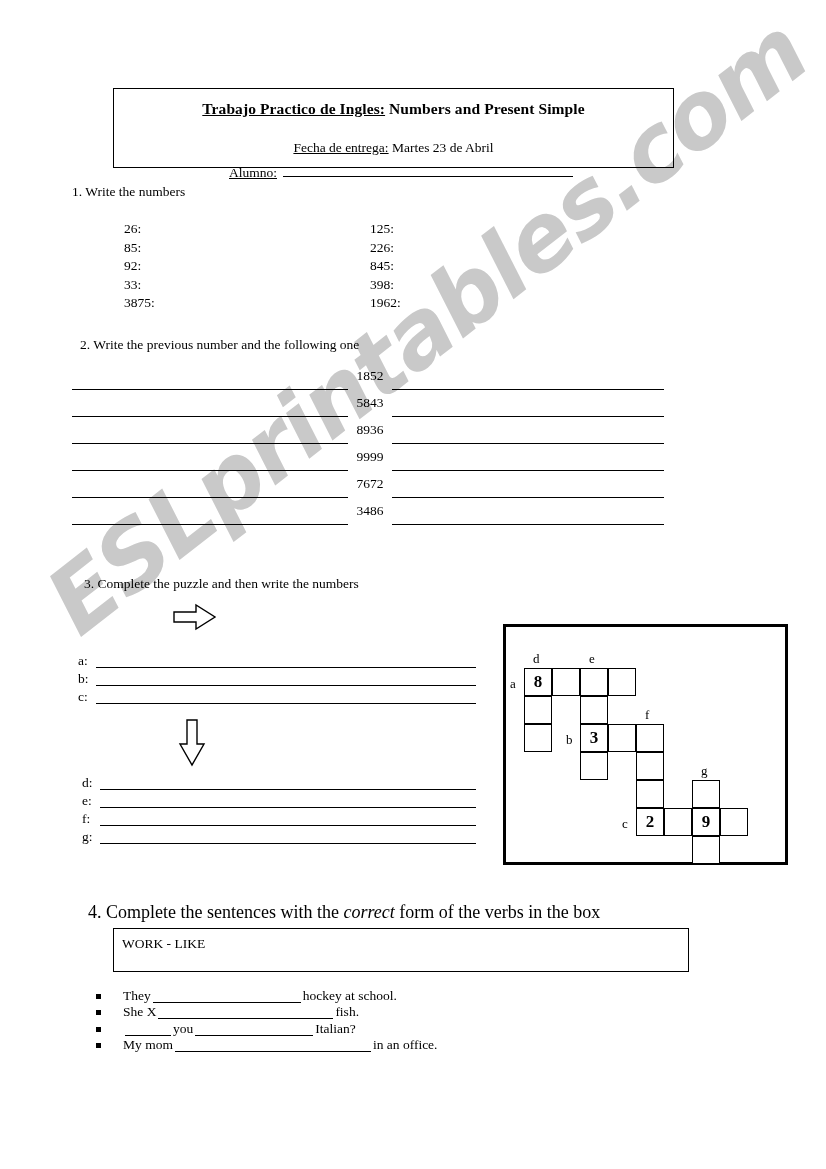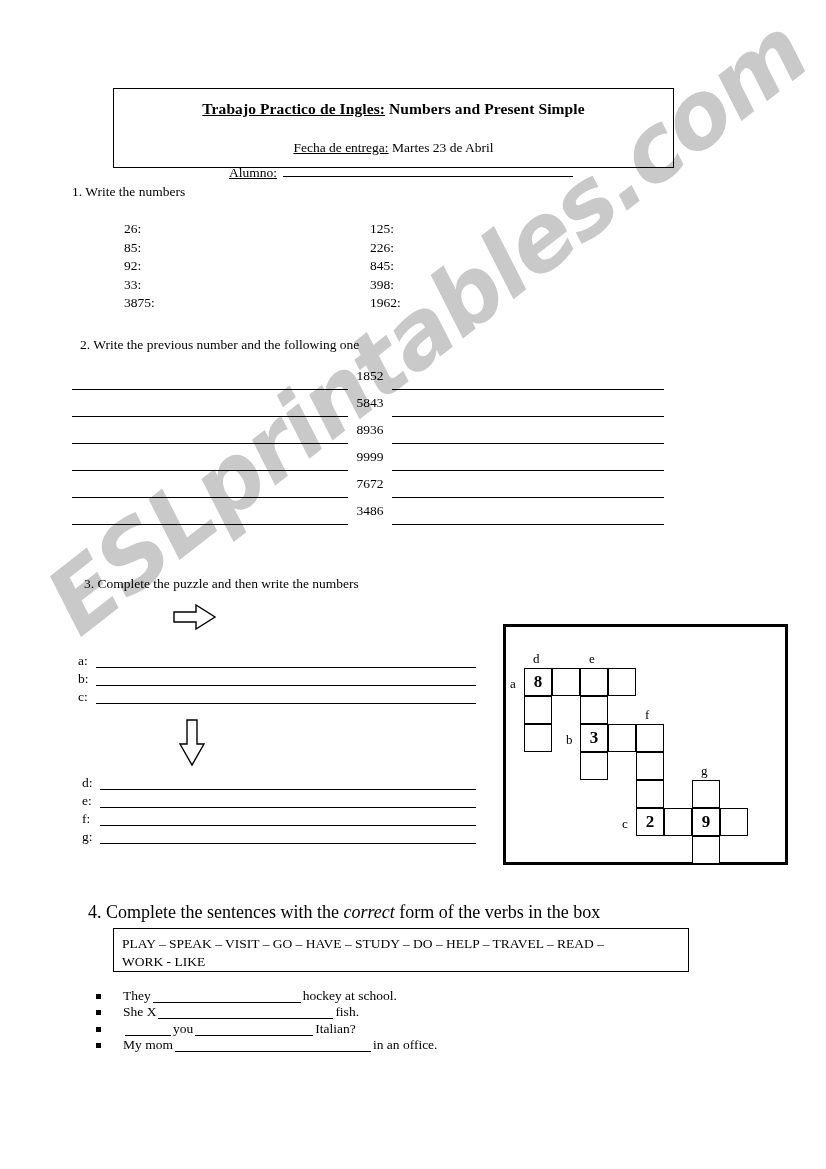--- a/index.html
+++ b/index.html
@@ -401,21 +401,20 @@
         <div class="cw-label" style="left: 139px; top: 81px;">f</div>
         <div class="cw-label" style="left: 195px; top: 137px;">g</div>
       </div>
   </div>
 
   <div class="q-heading" style="left:88px; top:902px; font-size:18px;">
     <span>4. Complete the sentences with the </span><em>correct</em><span> form of the verbs in the box</span>
   </div>
 
   <div id="verb-box">
-    <div>PLAY – SPEAK – VISIT – GO – HAVE – STUDY – DO – HELP – TRAVEL – READ –</div>
     <div>WORK - LIKE</div>
   </div>
 
   <div id="q4-sentences">
     <div class="s-row">
       <span class="bullet"></span>
       <span class="txt">They</span>
       <span class="gap" style="width:148px;"></span>
       <span class="txt">hockey at school.</span>
     </div>

